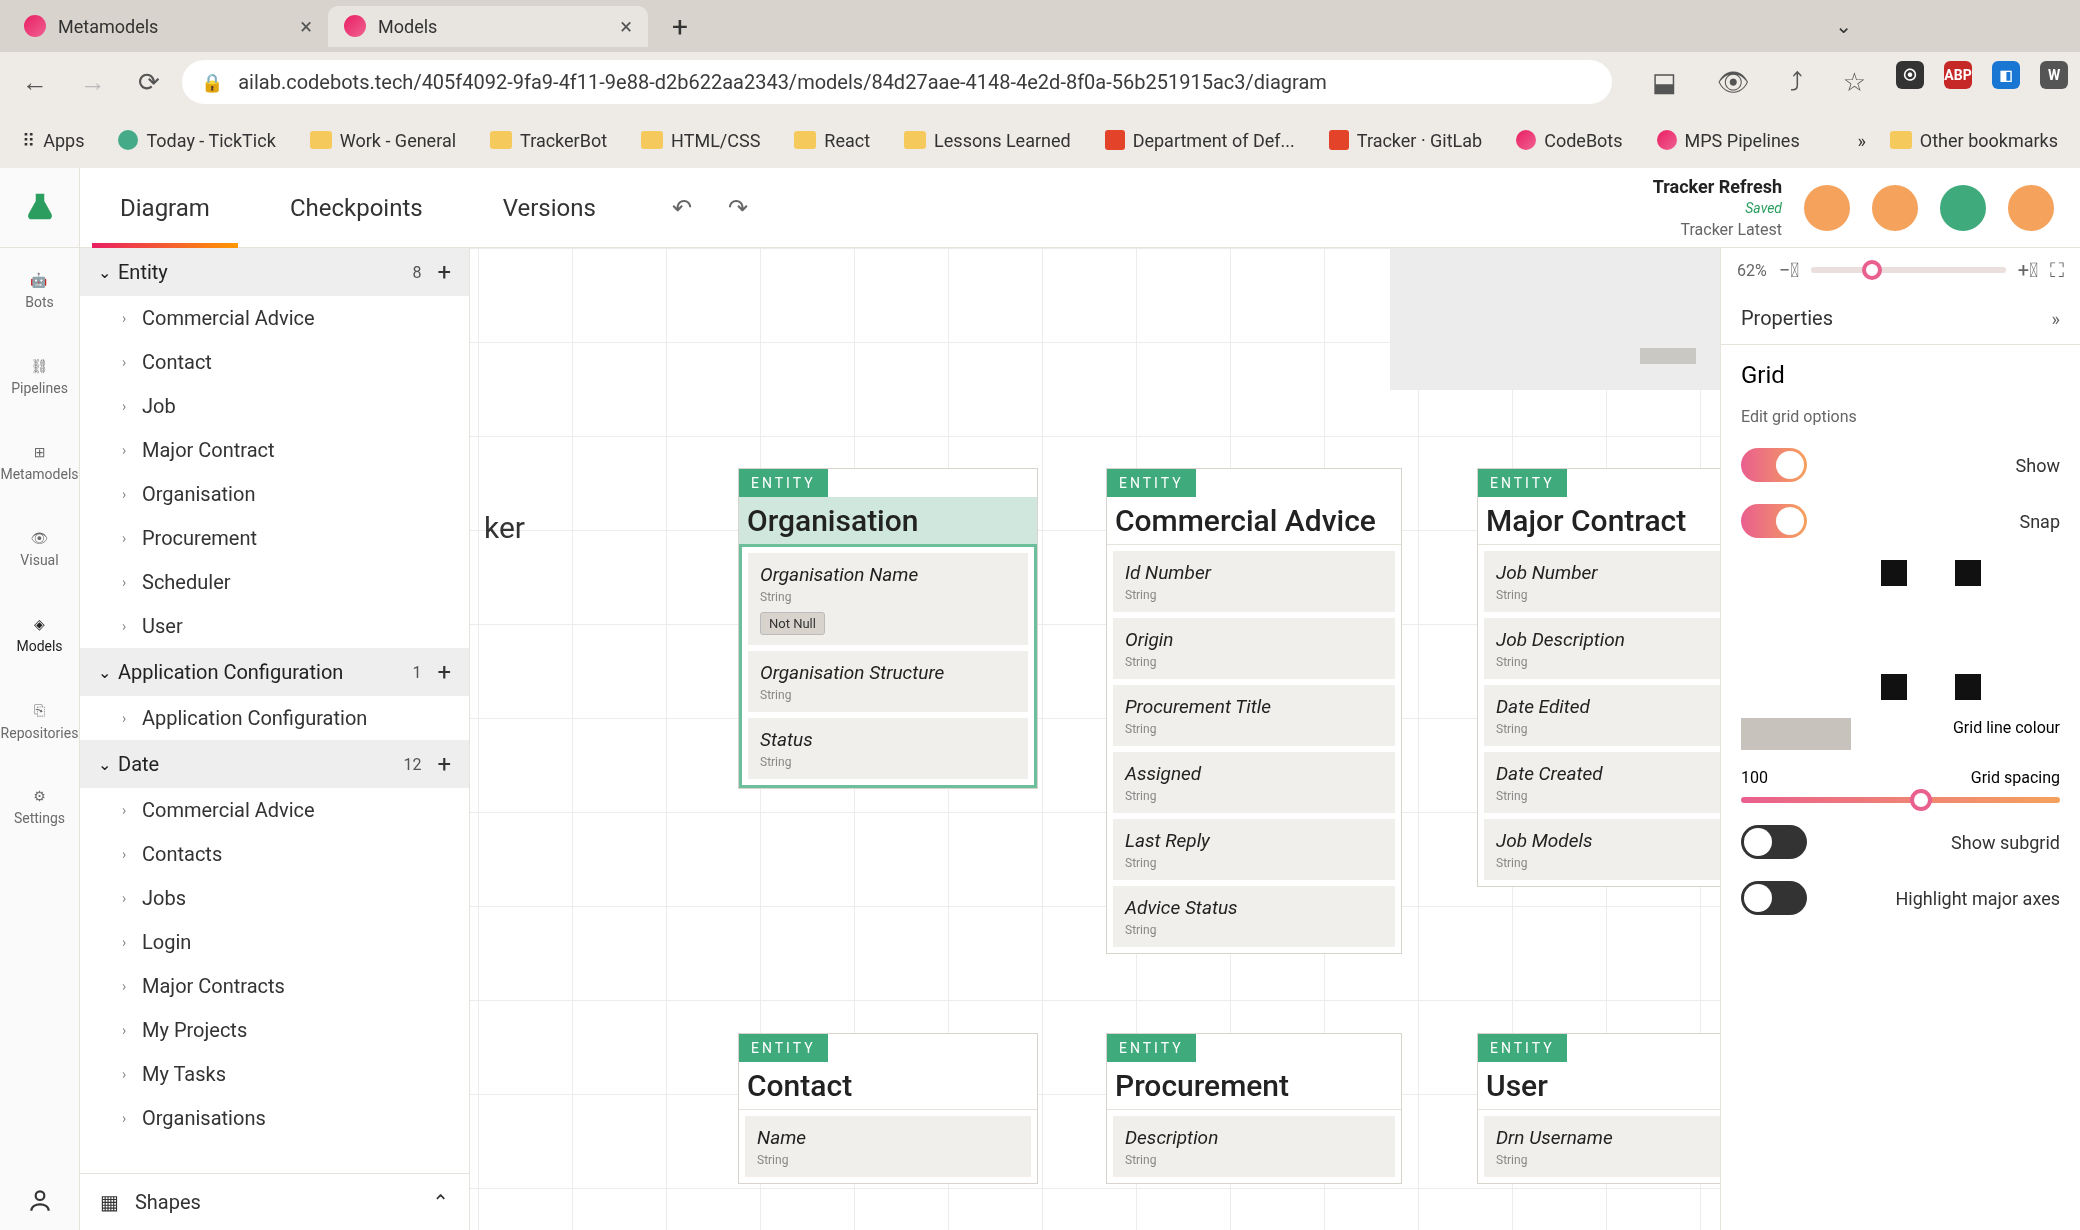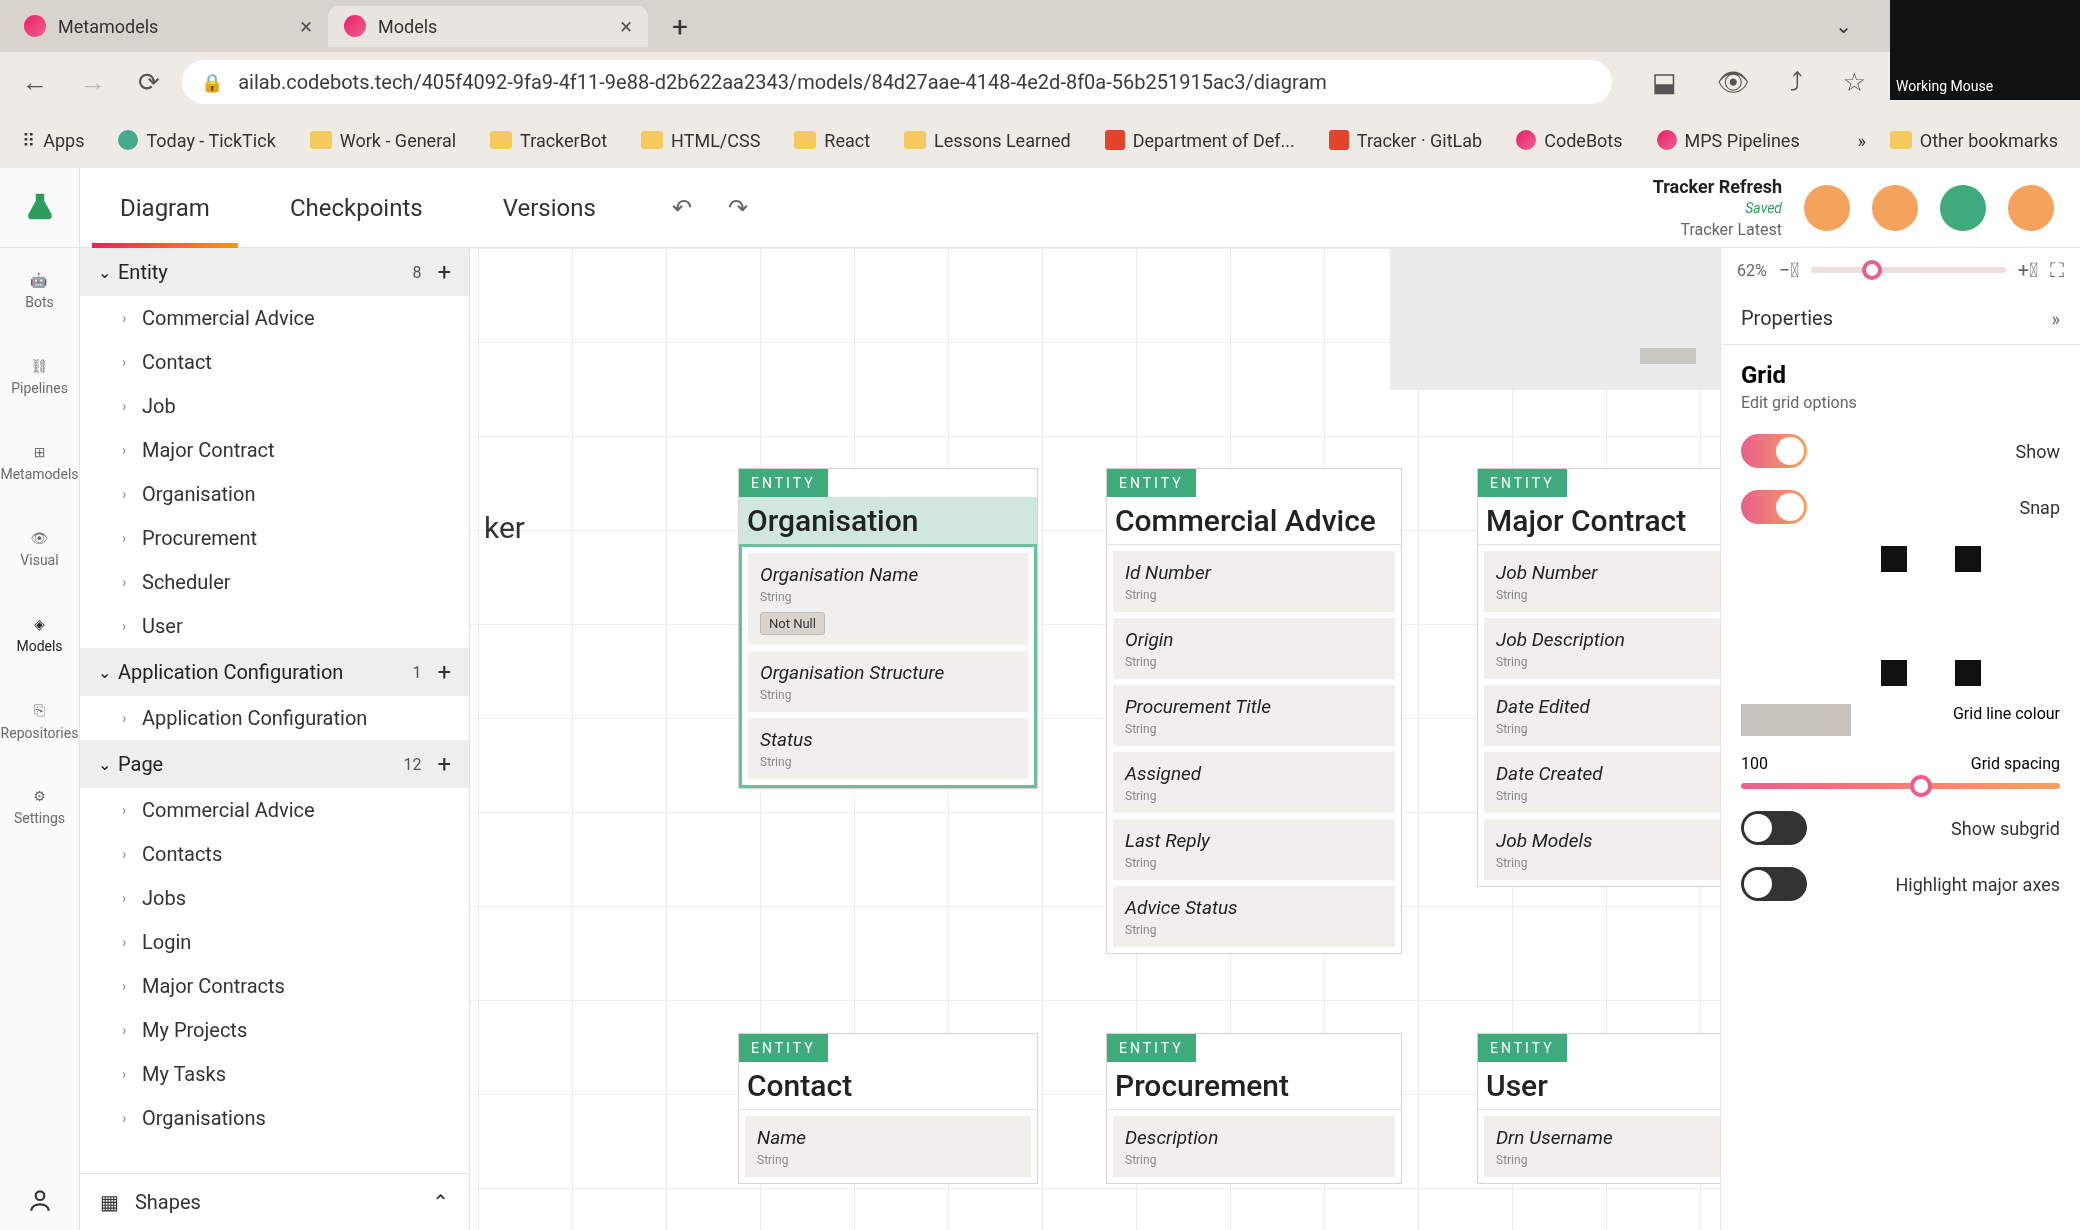--- a/index.html
+++ b/index.html
@@ -100,21 +100,21 @@
 
 .right-panel { position:absolute; right:0; top:80px; bottom:0; width:360px; background:#fff; border-left:1px solid #e6e2dc; display:flex; flex-direction:column; }
 .zoom-row { display:flex; align-items:center; gap:12px; padding:10px 16px; }
 .zoom-pct { font-size:16px; color:#666; }
 .zoom-ic { font-size:20px; color:#666; cursor:pointer; }
 .zoom-slider { flex:1; height:6px; background:#eadfdc; border-radius:3px; position:relative; }
 .zoom-thumb { position:absolute; top:-7px; left:26%; width:20px; height:20px; border-radius:50%; background:#fff; border:4px solid #e95f8e; }
 .props-header { display:flex; align-items:center; padding:14px 20px; font-size:20px; color:#333; border-bottom:1px solid #e6e2dc; }
 .props-header .coll { margin-left:auto; font-size:18px; color:#666; }
 .props-body { padding:16px 20px; }
-.props-title { font-size:24px; font-weight:700; margin-bottom:4px; }
+.props-title { font-size:24px; font-weight:400; margin-bottom:18px; }
 .props-sub { font-size:16px; color:#666; margin-bottom:22px; }
 .prop-row { display:flex; align-items:center; gap:14px; margin:22px 0; }
 .prop-row .label { margin-left:auto; font-size:18px; color:#333; }
 .toggle { width:66px; height:34px; border-radius:17px; position:relative; }
 .toggle.on { background:linear-gradient(90deg,#e95f8e,#f5a25d); }
 .toggle.off { background:#c8c8c8; }
 .toggle .knob { position:absolute; top:3px; width:28px; height:28px; border-radius:50%; background:#fff; }
 .toggle.on .knob { right:3px; }
 .toggle.off .knob { left:3px; }
 .toggle.dark.off { background:#333; }
@@ -137,23 +137,20 @@
       <span>Metamodels</span>
       <span class="tab-close">×</span>
     </div>
     <div class="tab">
       <span class="tab-icon"></span>
       <span>Models</span>
       <span class="tab-close">×</span>
     </div>
     <span class="new-tab">+</span>
     <span class="tab-dropdown">⌄</span>
-    <div class="vc-thumb">
-        <span>Working Mouse</span>
-      </div>
   </div>
 
   <div class="addr-bar">
     <span class="nav-btn">←</span>
     <span class="nav-btn disabled">→</span>
     <span class="nav-btn">⟳</span>
     <div class="addr-field">
       <span class="lock-ic">🔒</span>
       <span>ailab.codebots.tech/405f4092-9fa9-4f11-9e88-d2b622aa2343/models/84d27aae-4148-4e2d-8f0a-56b251915ac3/diagram</span>
     </div>
@@ -335,21 +332,21 @@
           <span>Application Configuration</span>
           <span class="count">1</span>
           <span class="add">+</span>
         </div>
         <div class="tree-child">
           <span class="caret">›</span>
           <span>Application Configuration</span>
         </div>
         <div class="tree-header">
           <span class="caret">⌄</span>
-          <span>Page</span>
+          <span>Date</span>
           <span class="count">12</span>
           <span class="add">+</span>
         </div>
         <div class="tree-child">
           <span class="caret">›</span>
           <span>Commercial Advice</span>
         </div>
         <div class="tree-child">
           <span class="caret">›</span>
           <span>Contacts</span>

